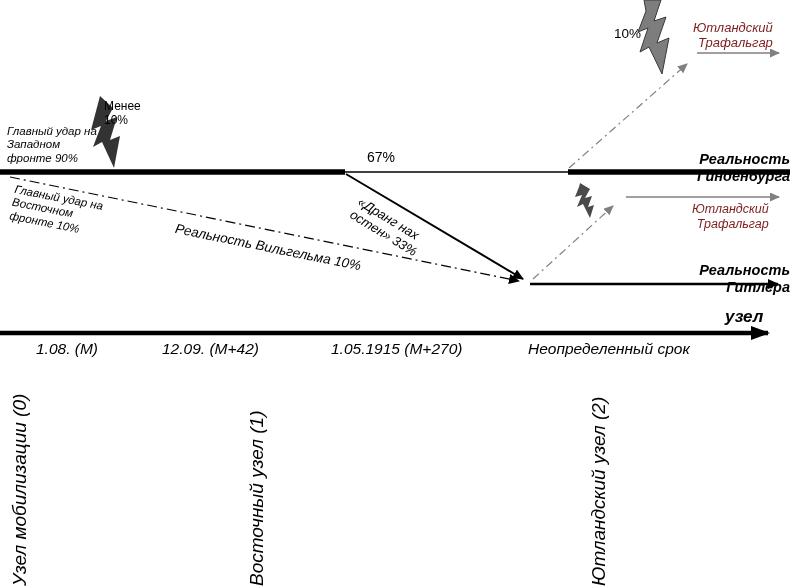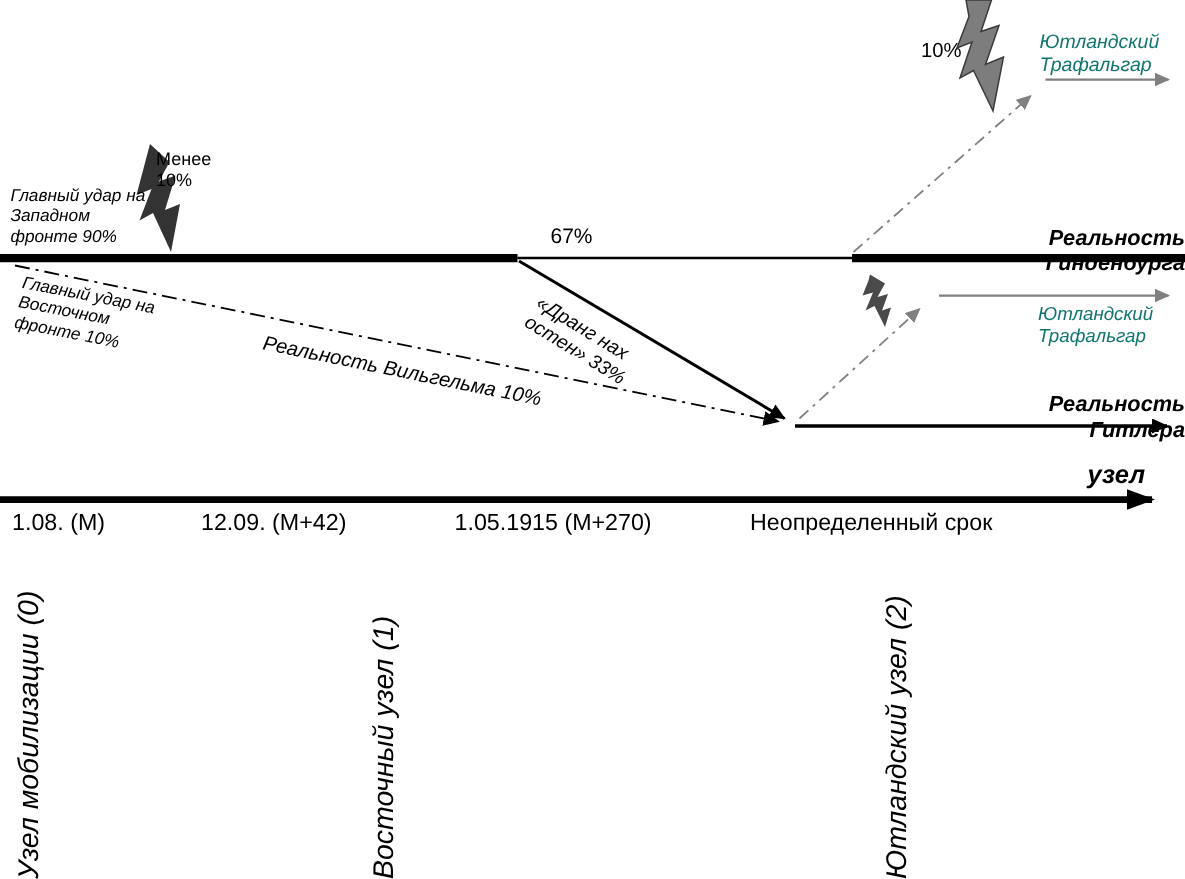--- a/index.html
+++ b/index.html
@@ -3,39 +3,39 @@
 <meta charset="utf-8">
 <style>
   html,body{margin:0;padding:0;background:#fff;}
   #stage{
     position:relative;width:790px;height:586px;overflow:hidden;background:#ffffff;
     font-family:"Liberation Sans", sans-serif;color:#000;
   }
   .lbl{position:absolute;white-space:pre-line;line-height:1.16;}
   .it{font-style:italic;text-align:right;}
   .bold{font-weight:bold;}
-  .gray{color:#0f766e;}
+  .gray{color:#7f1d1d;text-align:right;}
   svg{position:absolute;left:0;top:0;}
   .turkey{left:57px;top:60px;font-size:13px;font-style:italic;}
   .menee{left:104px;top:100px;font-size:12px;}
   .west{left:7px;top:125px;font-size:11.5px;font-style:italic;}
   .east{left:16px;top:183px;font-size:11.5px;font-style:italic;
         transform:rotate(11deg);transform-origin:0 0;}
   .p67{left:367px;top:149px;font-size:14px;}
   .p10{left:614px;top:26px;font-size:13.5px;}
   .drang{left:363px;top:194px;font-size:13px;font-style:italic;
          transform:rotate(31.5deg);transform-origin:0 0;}
   .wilhelm{left:177px;top:221px;font-size:13.5px;font-style:italic;
            transform:rotate(11.5deg);transform-origin:0 0;}
   .hind{left:604px;top:151px;font-size:14.5px;}
   .hitl{left:639px;top:262px;font-size:14.5px;}
   .jutTop{left:693px;top:20px;font-size:13px;font-style:italic;}
   .jutMid{left:692px;top:202px;font-size:12.5px;font-style:italic;}
   .vremya{left:725px;top:307px;font-size:17px;}
-  .tick{top:340px;font-size:15.5px;}
+  .tick{top:340px;font-size:15.5px;font-style:italic;margin-left:28px;}
   .t0{left:8px;} .t1{left:134px;} .t2{left:303px;} .t3{left:500px;}
   .node{position:absolute;top:586px;font-size:19px;font-style:italic;white-space:nowrap;
         transform:rotate(-90deg);transform-origin:0 0;line-height:1;}
   .n0{left:10px;} .n1{left:247px;} .n2{left:589px;}
 </style>
 </head>
 <body>
 
 <div id="stage">
 

